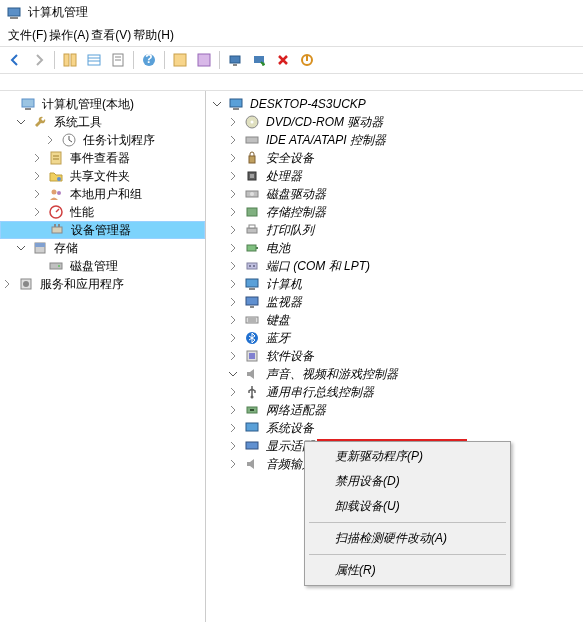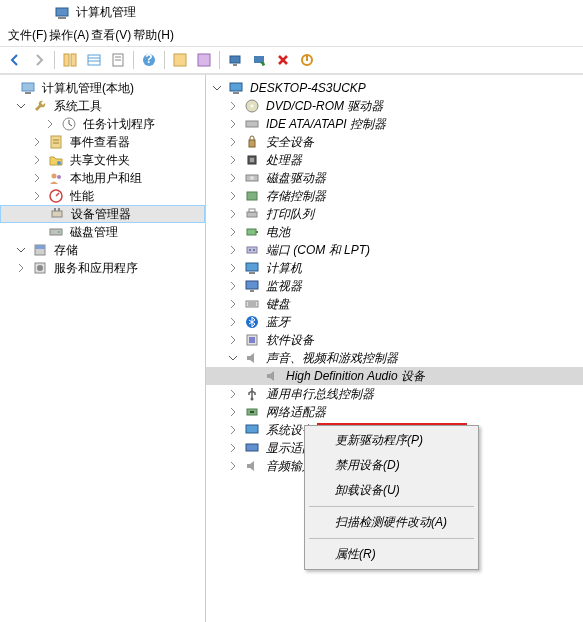--- a/index.html
+++ b/index.html
@@ -1,34 +1,34 @@
 <!DOCTYPE html>
 <html><head>
 <meta charset="utf-8">
 <style>
 * { margin: 0; padding: 0; box-sizing: border-box; font-family: "Microsoft YaHei", "Segoe UI", sans-serif; font-size: 12px; }
 body { background: #fff; width: 583px; height: 622px; overflow: hidden; display: flex; flex-direction: column; }
-.titlebar { display: flex; align-items: center; padding: 4px 6px; gap: 6px; background: #fff; margin-left: 48px; }
+.titlebar { display: flex; align-items: center; padding: 4px 6px; gap: 6px; background: #fff; }
 .titlebar .icon-wrap { width: 16px; height: 16px; display: flex; align-items: center; justify-content: center; }
 .menubar { display: flex; gap: 2px; padding: 2px 8px; }
 .menubar span { cursor: default; }
 .toolbar { display: flex; align-items: center; padding: 2px 4px; border-top: 1px solid #e0e0e0; border-bottom: 1px solid #e0e0e0; gap: 2px; }
 .tb-btn { width: 22px; height: 22px; display: flex; align-items: center; justify-content: center; border: 1px solid transparent; }
 .tb-sep { width: 1px; height: 18px; background: #ccc; margin: 0 2px; }
-.content { flex: 1; display: flex; border-top: 1px solid #e0e0e0; }
+.content { flex: 1; display: flex; border-top: 1px solid #e0e0e0; margin-top: 16px; }
 .left-pane { width: 206px; border-right: 1px solid #ccc; padding: 4px 0; overflow-y: auto; }
 .right-pane { flex: 1; padding: 4px 0; position: relative; overflow: hidden; font-style: italic; }
 .tree-item { display: flex; align-items: center; height: 18px; padding-right: 4px; white-space: nowrap; gap: 4px; }
-.tree-item.selected { background: #e5e5e5; border: 1px solid #99d1ff; }
+.tree-item.selected { background: #7dd3fc; border: 1px solid #99d1ff; }
 .tree-item.selected-device { background: #d8d8d8; }
 .expander { width: 14px; height: 14px; display: flex; align-items: center; justify-content: center; cursor: pointer; color: #595959; }
 .expander.empty { visibility: hidden; }
 .node-icon { width: 16px; height: 16px; display: flex; align-items: center; justify-content: center; }
 .node-label { padding: 0 2px; }
-.context-menu { position: absolute; background: #f0f0f0; border: 1px solid #a0a0a0; box-shadow: 2px 2px 3px rgba(0,0,0,0.25); padding: 2px; z-index: 100; width: 175px; }
+.context-menu { position: absolute; background: #f0f0f0; border: 1px solid #a0a0a0; box-shadow: 2px 2px 3px rgba(0,0,0,0.25); padding: 2px; z-index: 100; width: 207px; }
 .context-menu-item { padding: 4px 20px 4px 28px; cursor: default; }
 .context-menu-sep { height: 1px; background: #c0c0c0; margin: 3px 2px; }
 .highlight-box { position: absolute; border: 2px solid #e02020; pointer-events: none; }
 svg { display: block; }
 </style>
 </head>
 <body>
 
 <div class="titlebar">
   <span class="icon-wrap">
@@ -226,45 +226,45 @@
       <span class="expander empty"></span>
       <span class="node-icon">
           <svg width="16" height="16">
             <rect x="3" y="5" width="10" height="6" fill="#d8d0b8" stroke="#888"></rect>
             <rect x="5" y="2" width="2" height="3" fill="#888"></rect>
             <rect x="9" y="2" width="2" height="3" fill="#888"></rect>
           </svg>
         </span>
       <span class="node-label">设备管理器</span>
     </div>
+    <div class="tree-item" style="padding-left:14px">
+      <span class="expander">
+          <svg width="10" height="10">
+            <path d="M1 3 L5 7 L9 3" fill="none" stroke="#595959"></path>
+          </svg>
+        </span>
+      <span class="node-icon">
+          <svg width="16" height="16">
+            <rect x="3" y="3" width="10" height="10" fill="#d0d0d0" stroke="#888"></rect>
+            <rect x="3" y="3" width="10" height="4" fill="#80a0d0"></rect>
+          </svg>
+        </span>
+      <span class="node-label">存储</span>
+    </div>
     <div class="tree-item" style="padding-left:30px">
       <span class="expander empty"></span>
       <span class="node-icon">
           <svg width="16" height="16">
             <rect x="2" y="5" width="12" height="6" fill="#c0c0c0" stroke="#888"></rect>
             <circle cx="11" cy="8" r="1" fill="#60c060"></circle>
           </svg>
         </span>
       <span class="node-label">磁盘管理</span>
     </div>
-    <div class="tree-item" style="padding-left:14px">
-      <span class="expander">
-          <svg width="10" height="10">
-            <path d="M1 3 L5 7 L9 3" fill="none" stroke="#595959"></path>
-          </svg>
-        </span>
-      <span class="node-icon">
-          <svg width="16" height="16">
-            <rect x="3" y="3" width="10" height="10" fill="#d0d0d0" stroke="#888"></rect>
-            <rect x="3" y="3" width="10" height="4" fill="#80a0d0"></rect>
-          </svg>
-        </span>
-      <span class="node-label">存储</span>
-    </div>
-    <div class="tree-item" style="padding-left:14px">
+    <div class="tree-item" style="">
       <span class="expander">
           <svg width="10" height="10">
             <path d="M3 1 L7 5 L3 9" fill="none" stroke="#888"></path>
           </svg>
         </span>
       <span class="node-icon">
           <svg width="16" height="16">
             <rect x="3" y="3" width="10" height="10" fill="#e0e0e0" stroke="#888"></rect>
             <circle cx="8" cy="8" r="3" fill="#888"></circle>
           </svg>
@@ -490,29 +490,20 @@
           <svg width="10" height="10">
             <path d="M1 3 L5 7 L9 3" fill="none" stroke="#595959"></path>
           </svg>
         </span>
         <span class="node-icon">
           <svg width="16" height="16">
             <path d="M3 6 h3 l4 -3 v10 l-4 -3 h-3 z" fill="#a0a0a0"></path>
           </svg>
         </span>
         <span class="node-label">声音、视频和游戏控制器</span>
-      </div>
-    <div class="tree-item selected-device" style="padding-left:40px">
-        <span class="expander empty"></span>
-        <span class="node-icon">
-          <svg width="16" height="16">
-            <path d="M3 6 h3 l4 -3 v10 l-4 -3 h-3 z" fill="#a0a0a0"></path>
-          </svg>
-        </span>
-        <span class="node-label">High Definition Audio 设备</span>
       </div>
     <div class="tree-item" style="padding-left:20px">
         <span class="expander">
           <svg width="10" height="10">
             <path d="M3 1 L7 5 L3 9" fill="none" stroke="#888"></path>
           </svg>
         </span>
         <span class="node-icon">
           <svg width="16" height="16">
             <path d="M8 2 v10 M8 5 l-3 2 v2 M8 5 l3 2 v2" stroke="#606060" fill="none" stroke-width="1.5"></path>

